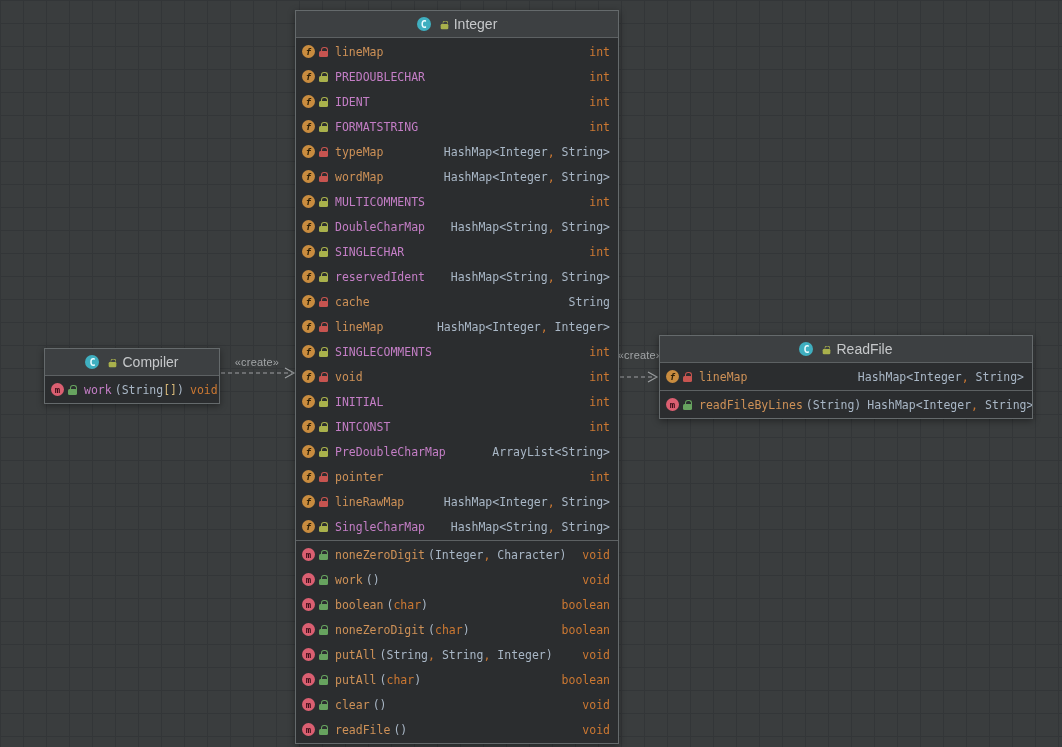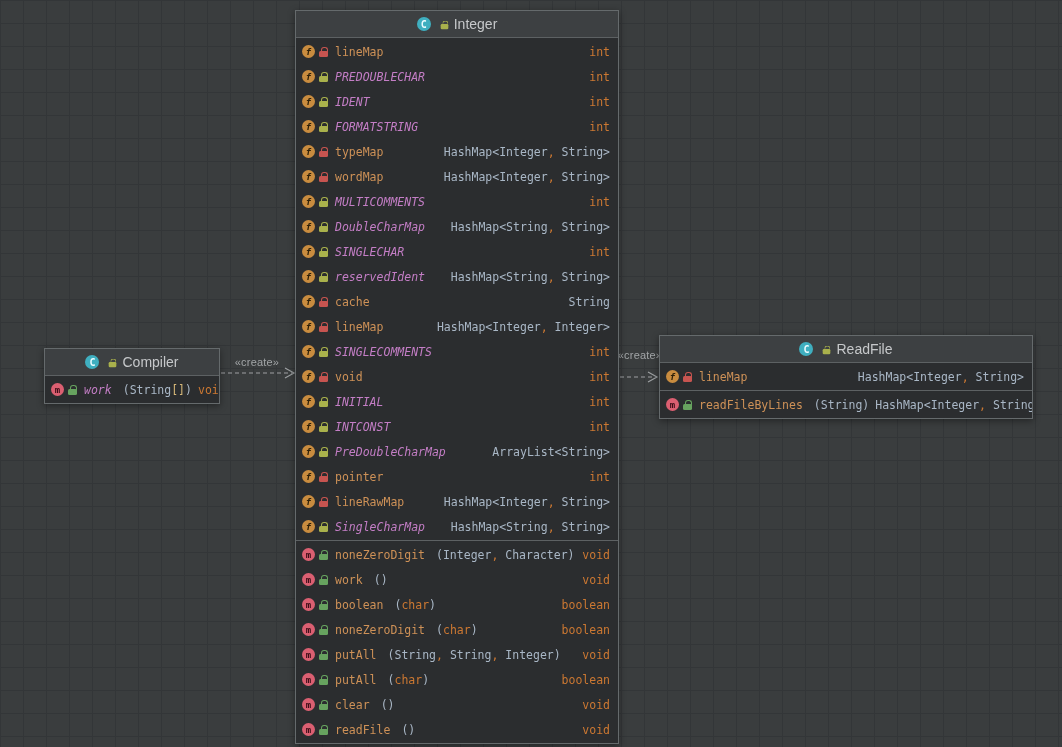--- a/index.html
+++ b/index.html
@@ -35,22 +35,22 @@
 
   .lock{position:relative;width:9px;height:13px;flex:none;margin-left:4px;display:inline-block}
   .lock::after{content:"";position:absolute;left:0;bottom:1px;width:9px;height:6px;border-radius:1.5px;background:currentColor}
   .lock::before{content:"";position:absolute;left:2px;top:2px;width:5px;height:5px;border:1.5px solid currentColor;border-bottom:none;border-radius:3px 3px 0 0}
   .lock.private{color:#c75450}
   .lock.package{color:#a9b14c}
   .lock.public{color:#67a35f}
   .hlock{transform:scale(.85)}
 
   .mname{margin-left:7px;color:#ce9157}
-  .mname.static{color:#c47ec6;font-style:italic}
-  .mparams{color:#a9b7c6;margin-left:11px}
+  .mname.static{color:#c47ec6;}
+  .mparams{color:#a9b7c6;margin-left:3px}
   .sp{flex:1 1 auto;min-width:6px}
   .mtype{color:#a9b7c6}
   .kw{color:#cc7832}
   .br{color:#d5b778}
 </style>
 </head>
 <body>
 
 <div id="canvas">
 

